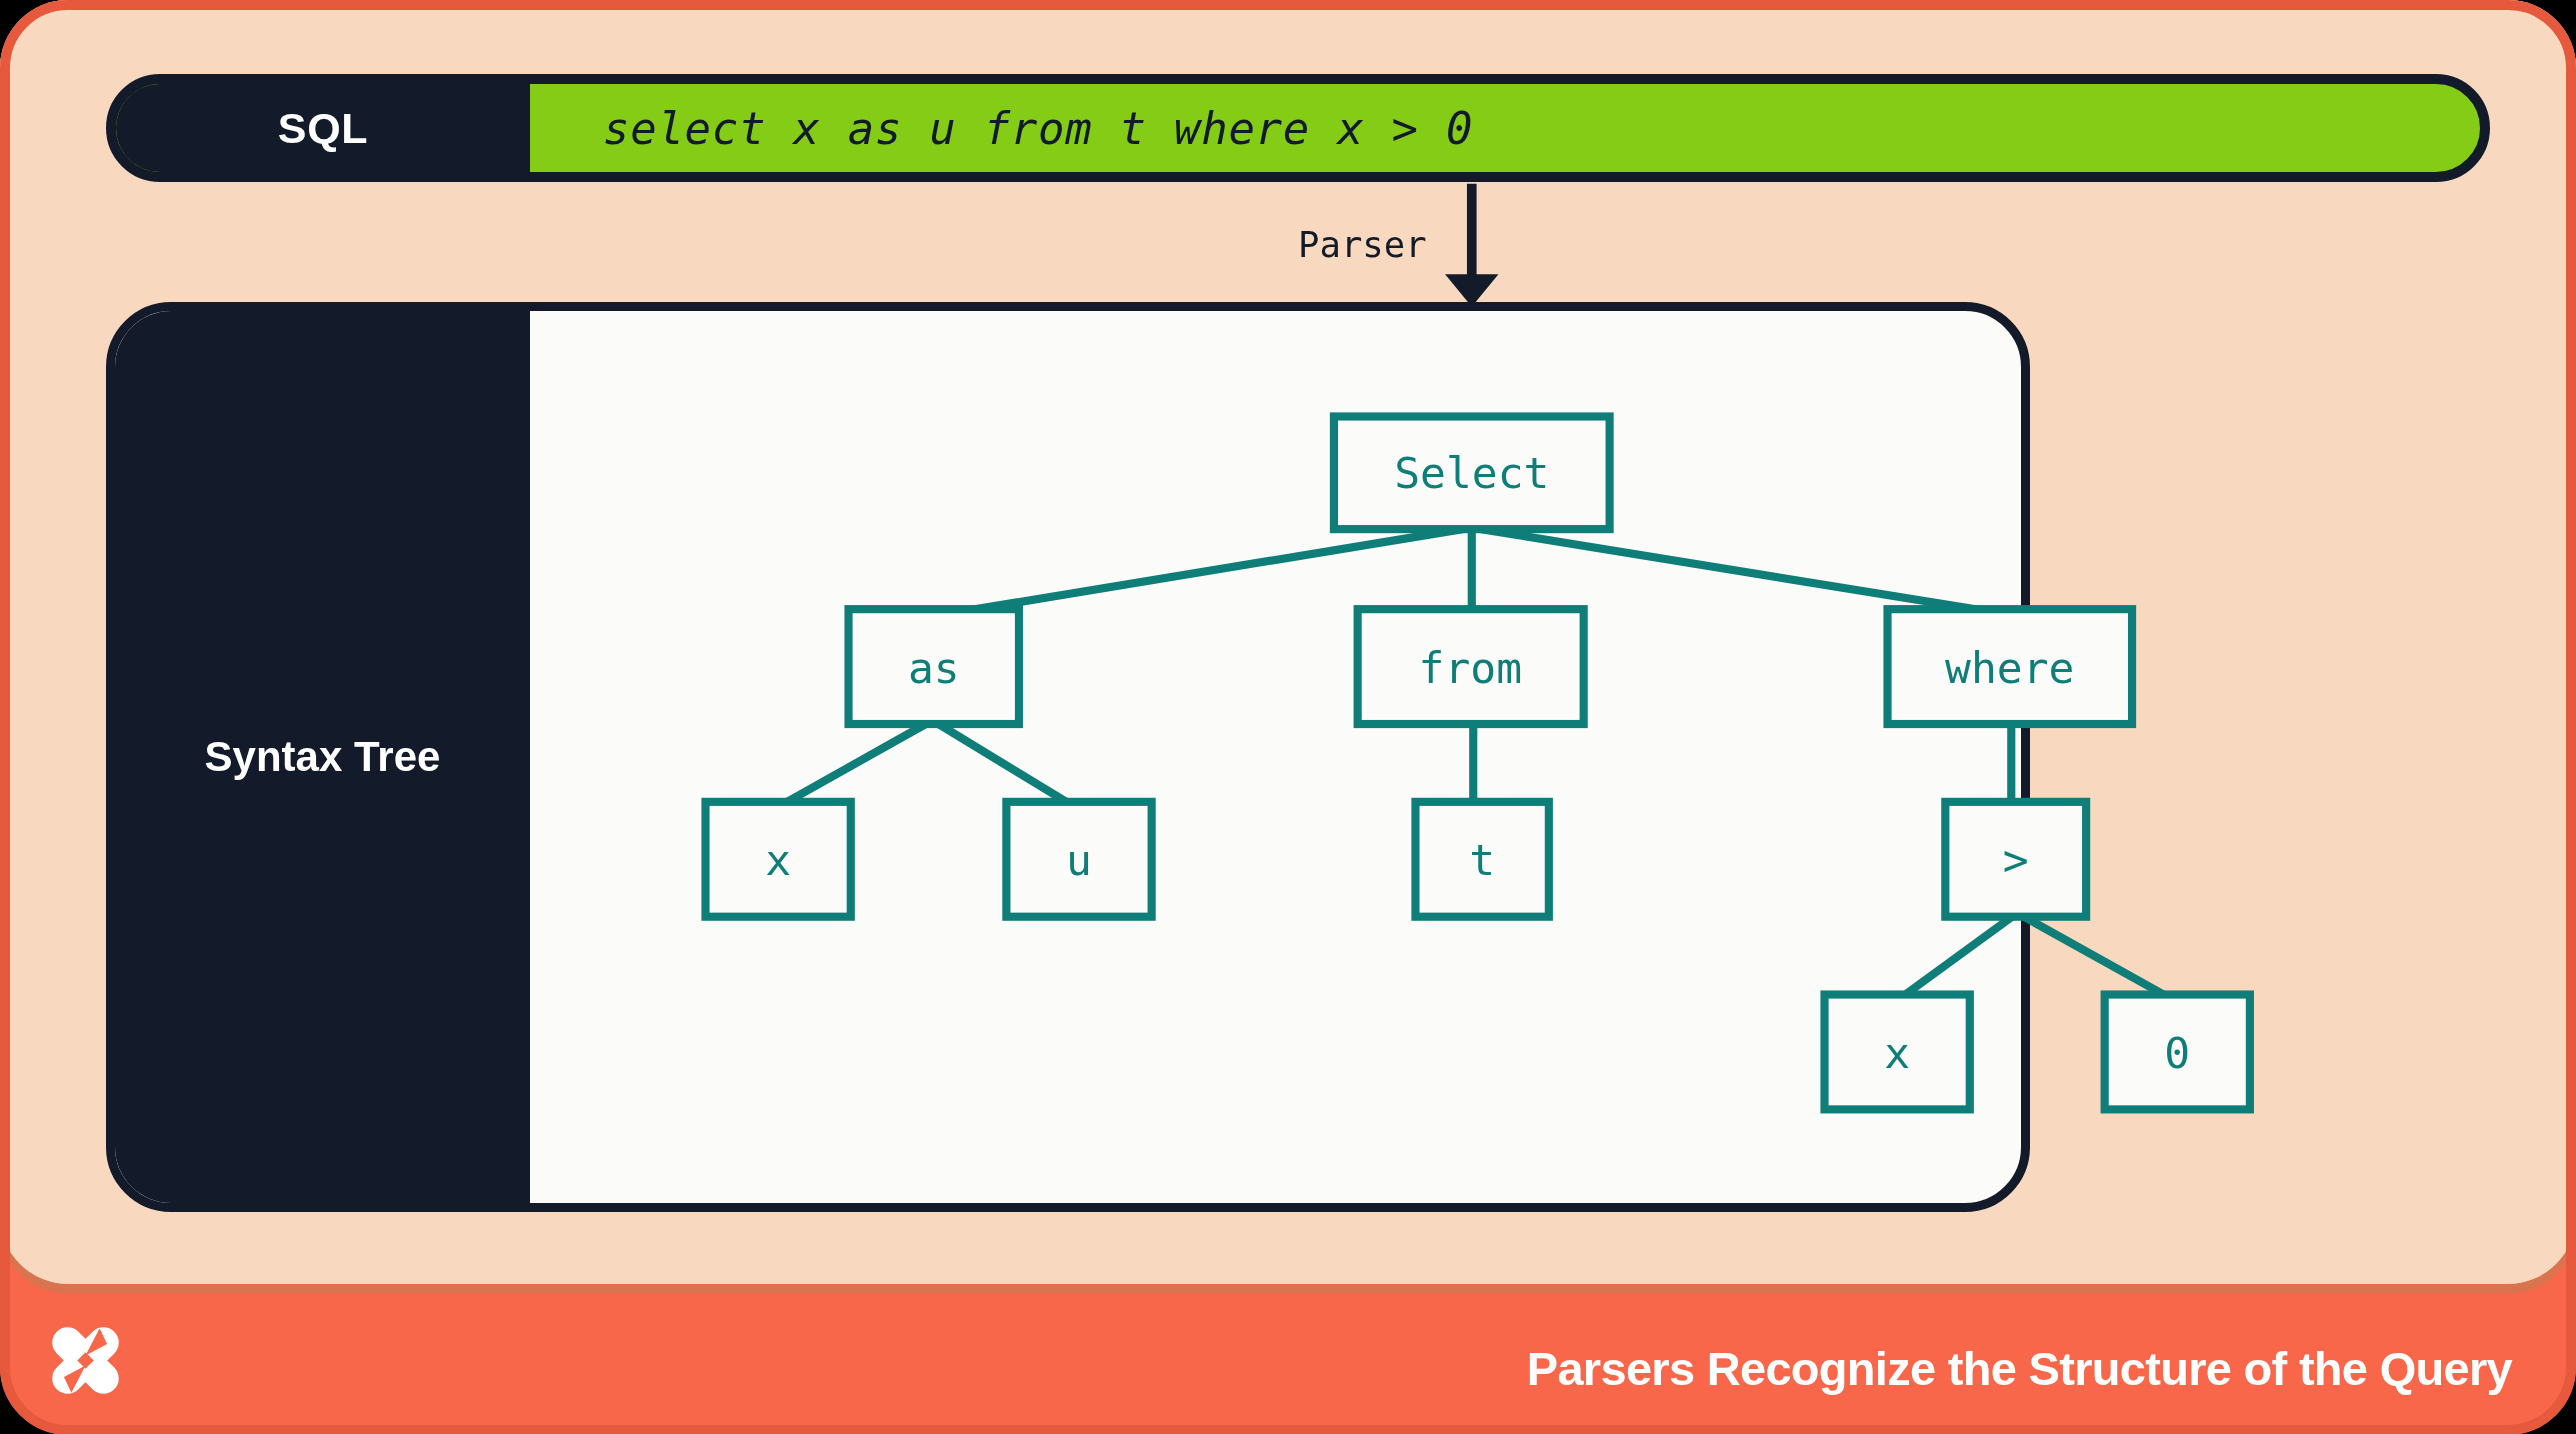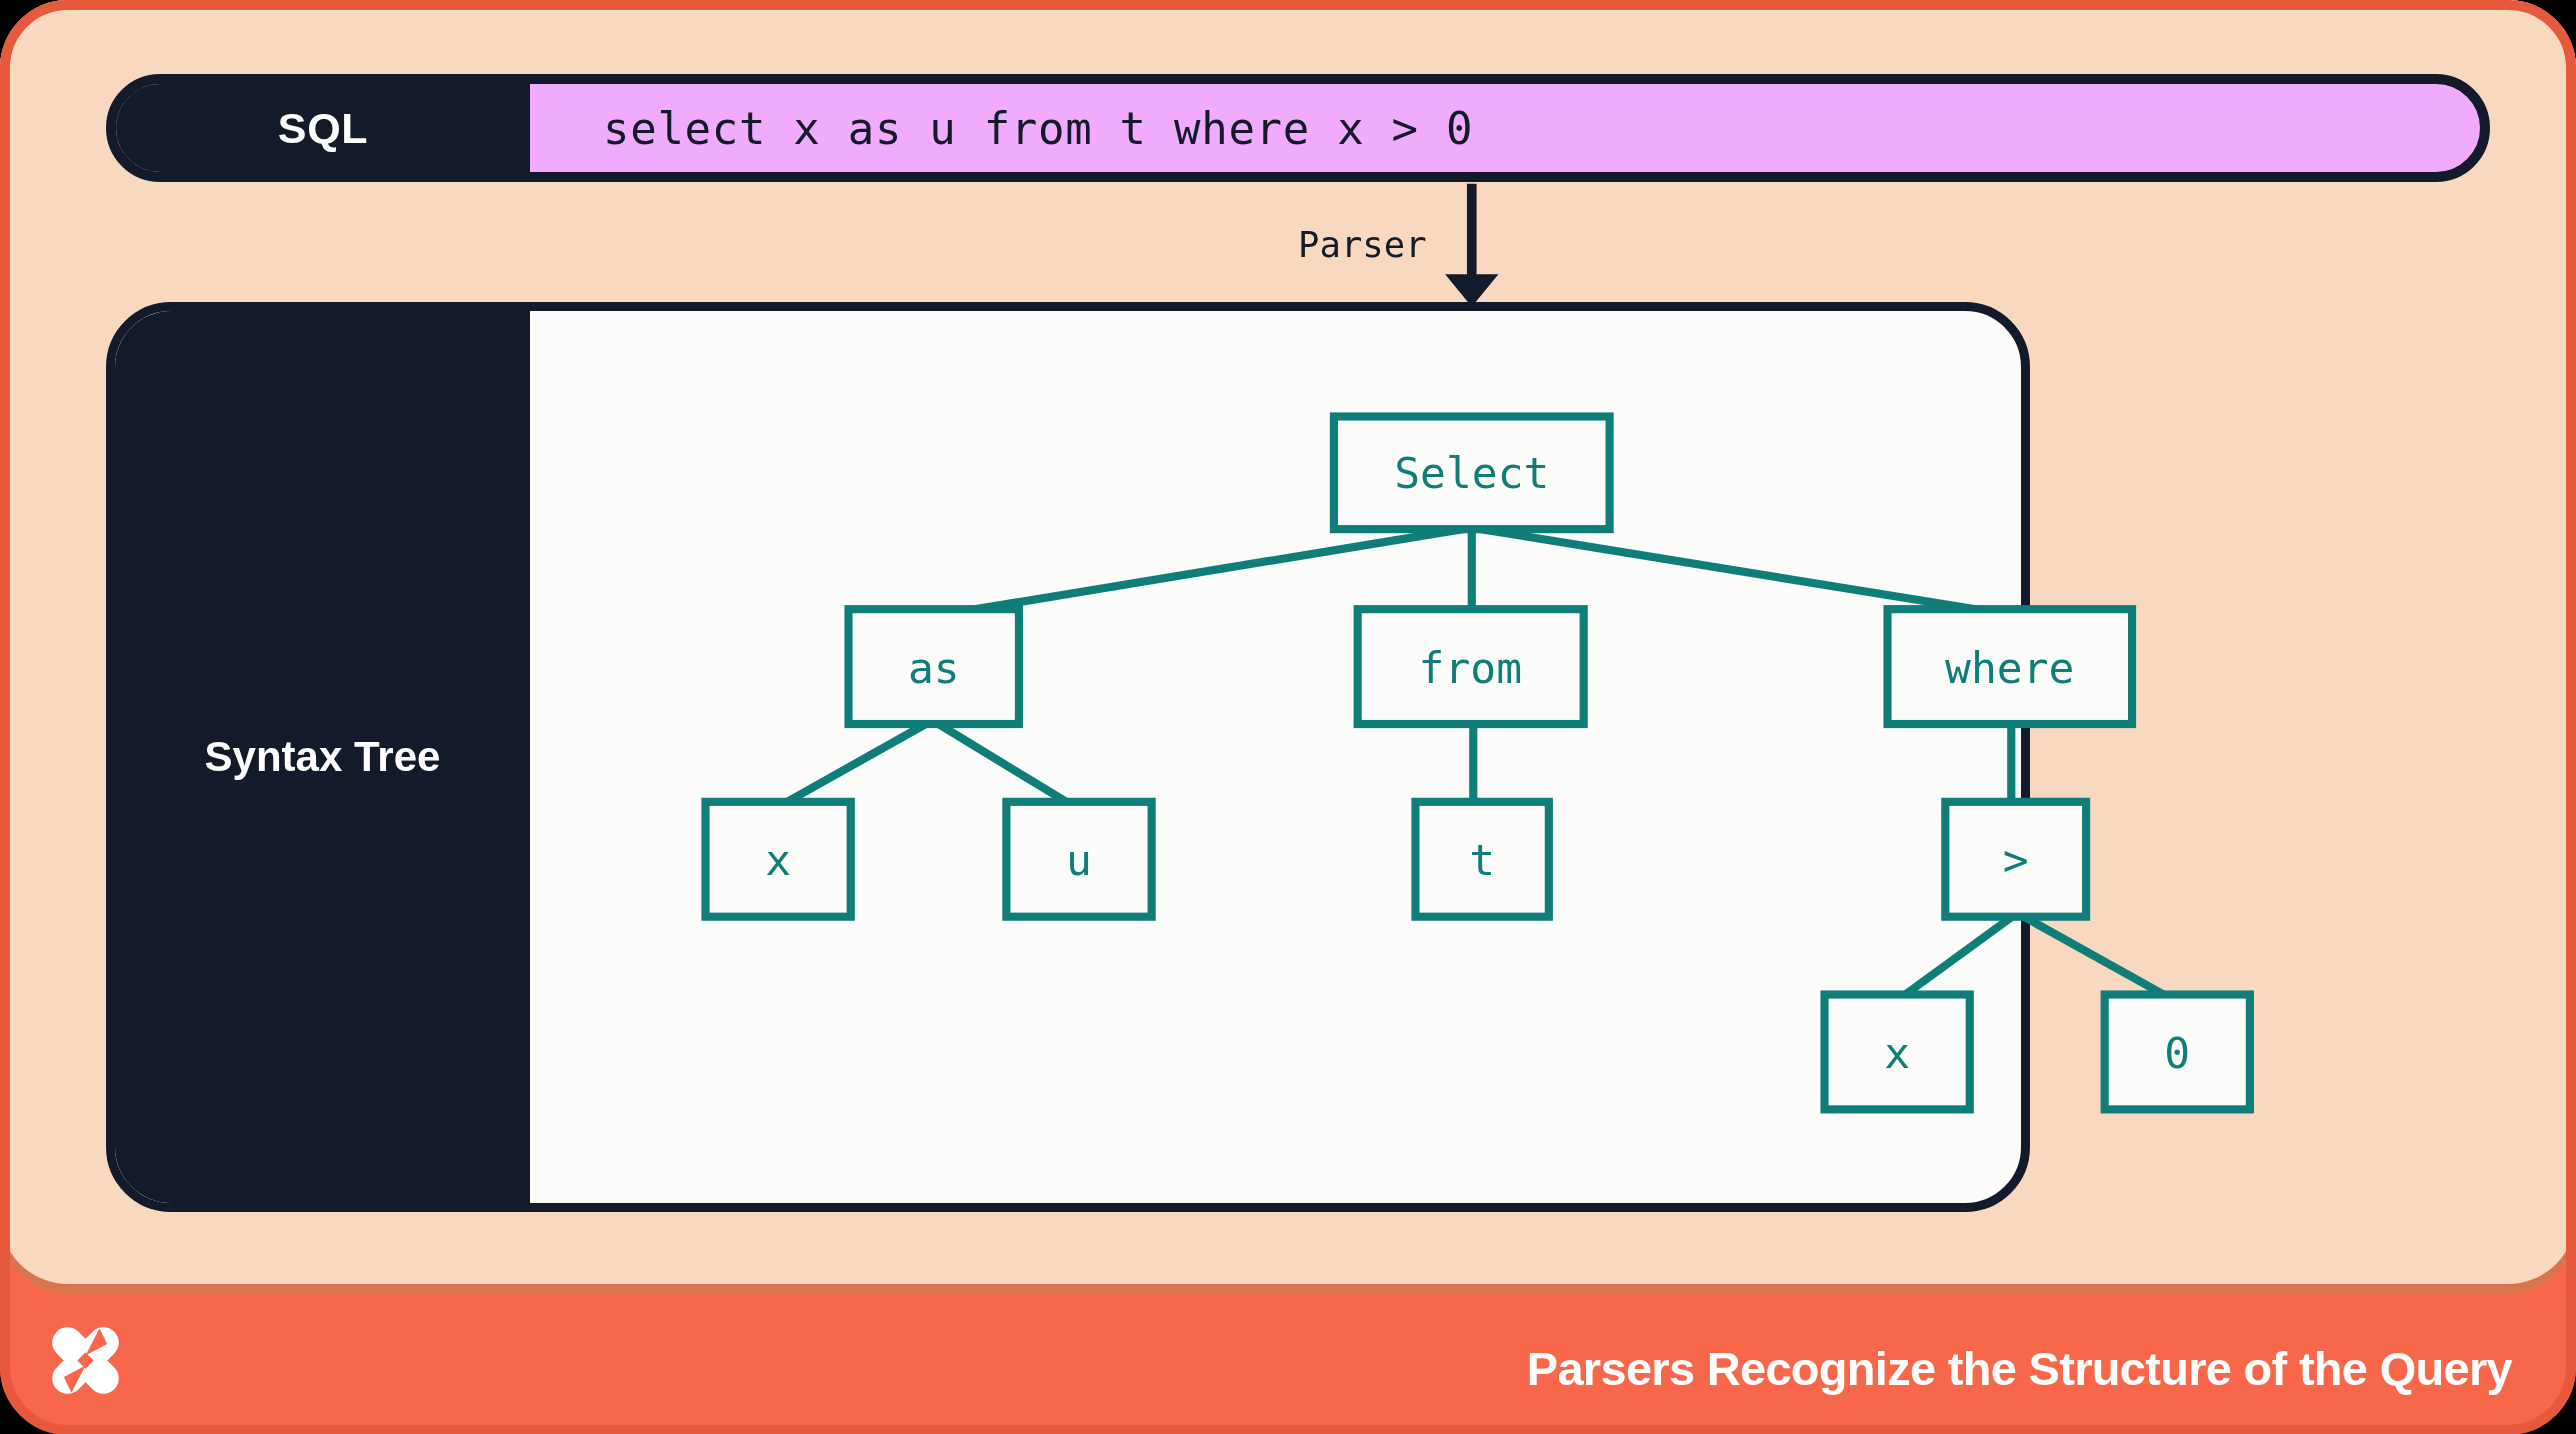--- a/index.html
+++ b/index.html
@@ -6,25 +6,25 @@
   .stage{position:relative;width:2576px;height:1435px;background:#000;overflow:hidden;
          font-family:"Liberation Sans",sans-serif;}
   
   .card-clip{position:absolute;inset:0;border-radius:68px;overflow:hidden;background:#f8674a;}
   .peach-panel{position:absolute;top:0;left:0;right:0;height:1284px;background:#f8d9c0;
                border-radius:0 0 68px 68px;box-shadow:0 9.6px 0 0 #d9744e;}
   .card-border{position:absolute;inset:0;border-radius:68px;border:10.4px solid #e6593c;pointer-events:none;z-index:30;}
 
   
   .sql-pill{position:absolute;left:106px;top:74px;width:2384px;height:108px;box-sizing:border-box;
-            background:#f0abfc;border:10.4px solid #131a29;border-radius:54px;overflow:hidden;display:flex;z-index:5;}
+            background:#84cc16;border:10.4px solid #131a29;border-radius:54px;overflow:hidden;display:flex;z-index:5;}
   .sql-cap{width:414px;flex:0 0 414px;background:#131a29;display:flex;align-items:center;justify-content:center;}
   .sql-cap-label{color:#ffffff;font-size:43px;font-weight:bold;letter-spacing:0.7px;}
   .sql-body{flex:1;display:flex;align-items:center;padding-left:73px;}
-  .sql-query{font-family:"DejaVu Sans Mono",monospace;font-size:44px;color:#131a29;letter-spacing:0.7px;white-space:pre;}
+  .sql-query{font-family:"DejaVu Sans Mono",monospace;font-size:44px;color:#131a29;letter-spacing:0.7px;white-space:pre;font-style:italic;}
 
   
   .tree-card{position:absolute;left:106px;top:302px;width:1924px;height:910px;box-sizing:border-box;
              background:#fbfbfa;border:9px solid #131a29;border-radius:65px;overflow:hidden;z-index:5;}
   .tree-sidebar{position:absolute;left:0;top:0;bottom:0;width:415px;background:#131a29;
                 display:flex;align-items:center;justify-content:center;}
   .tree-sidebar-label{color:#ffffff;font-size:42px;font-weight:bold;}
 
   
   .overlay{position:absolute;inset:0;z-index:10;pointer-events:none;}

